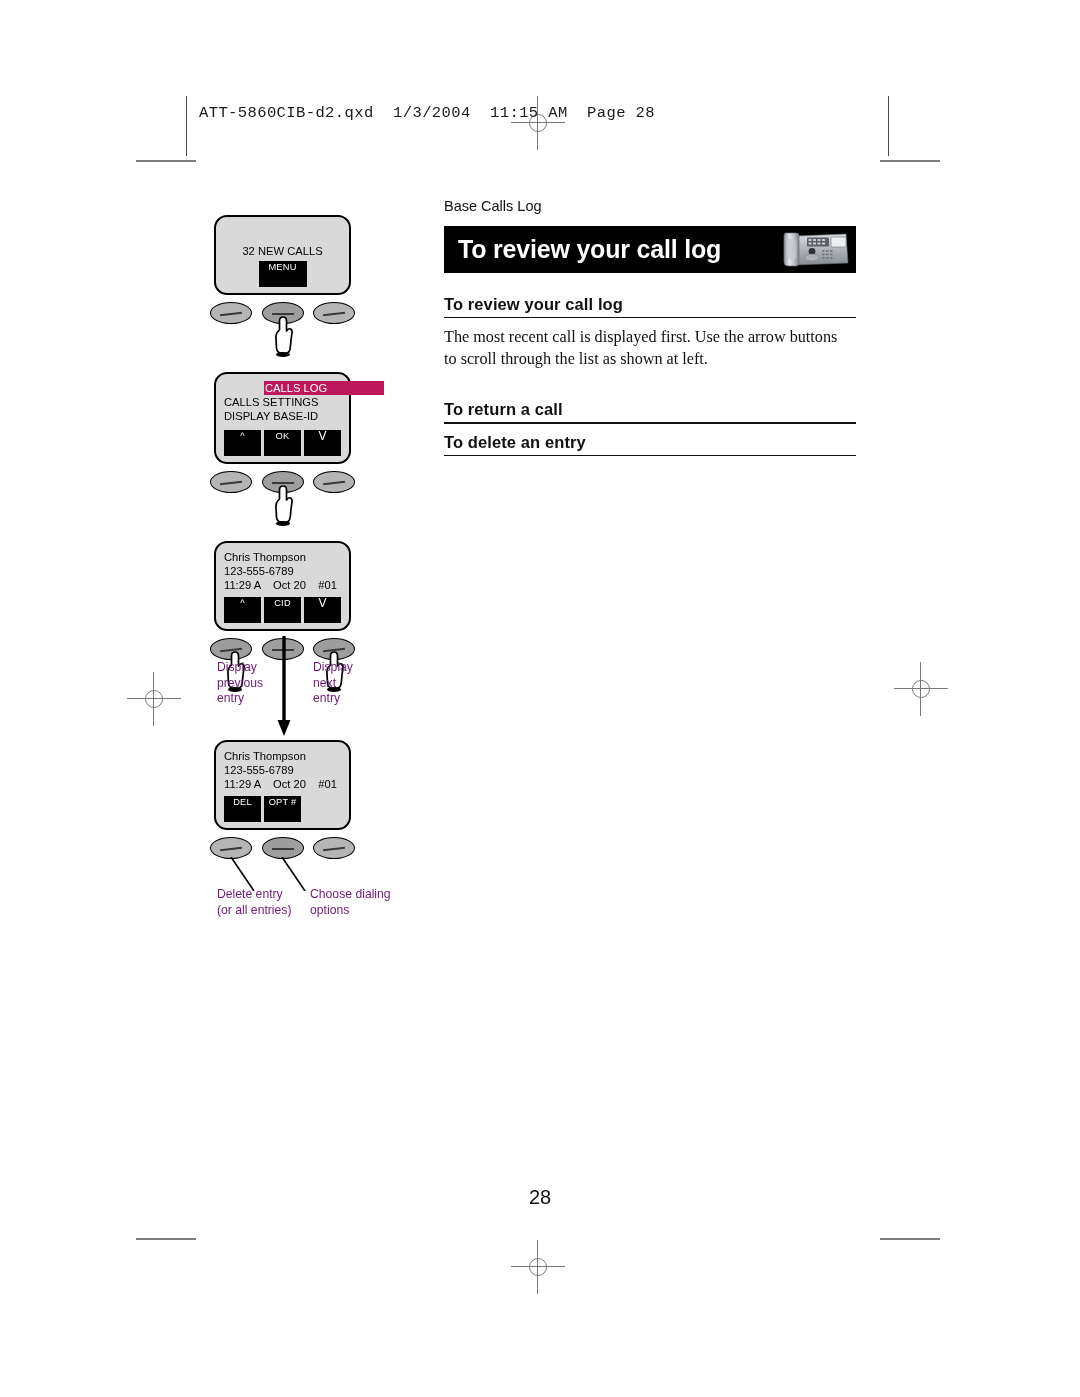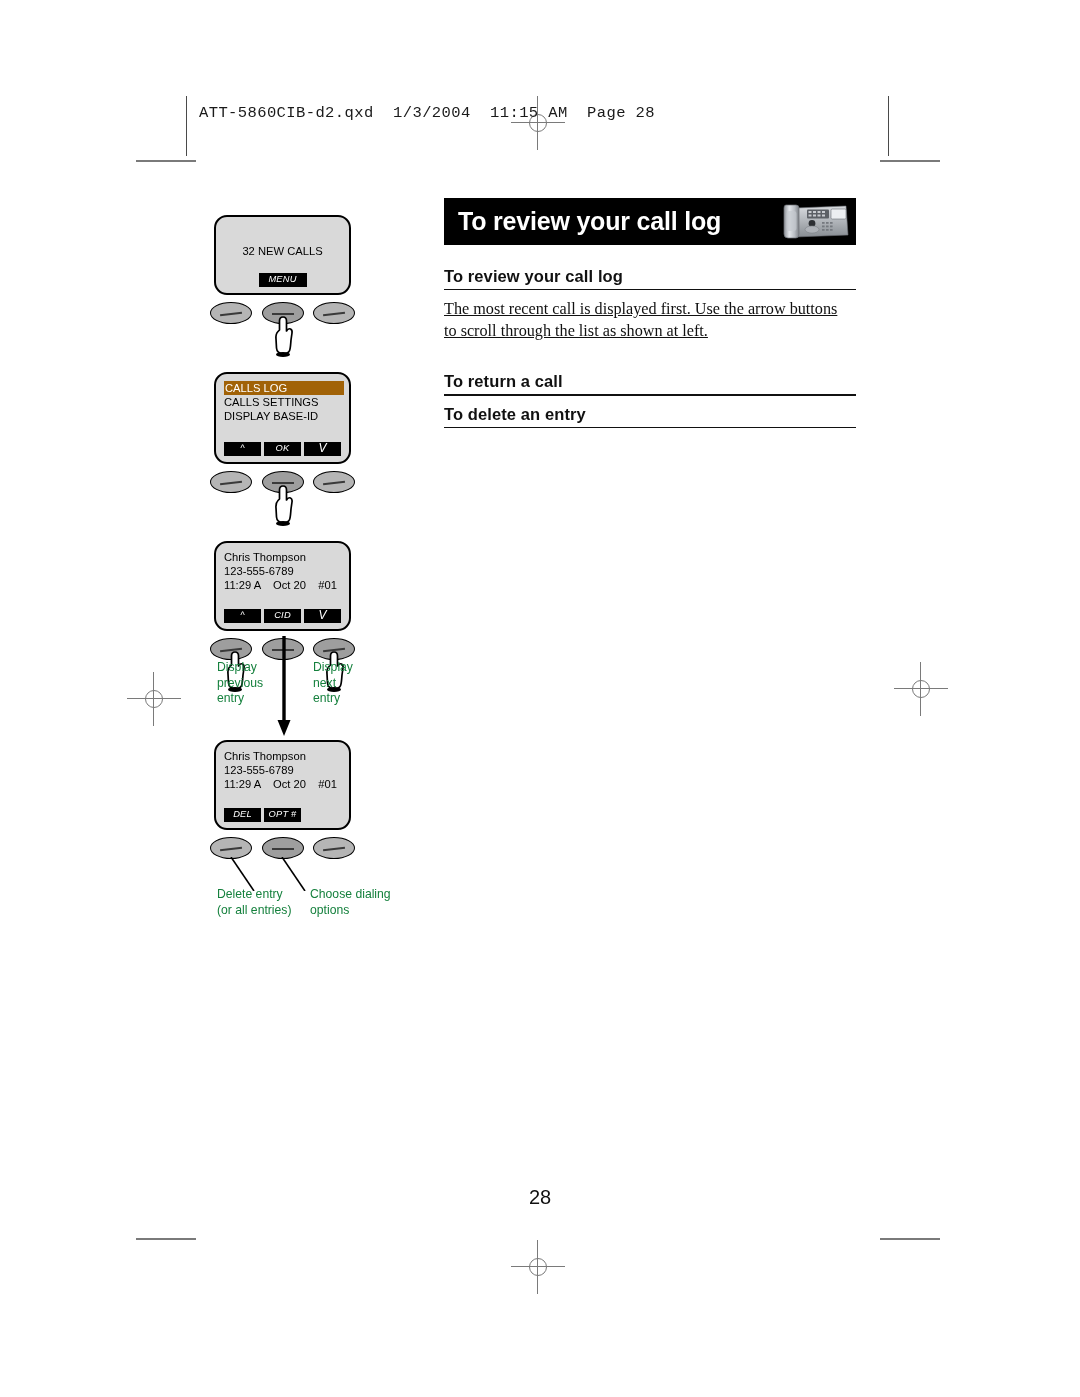--- a/index.html
+++ b/index.html
@@ -90,21 +90,20 @@
     letter-spacing: 0.1px;
   }
   .rule { height: 1.4px; background: #111; width: 100%; margin-bottom: 9px; }
   p.body {
     margin: 0 12px 30px 0;
     font-size: 16.2px;
     line-height: 1.33;
     color: #111;
     font-family: "Liberation Serif", serif;
     font-weight: normal;
-    text-decoration: underline;
   }
   p.body b { font-family: "Liberation Sans", sans-serif; font-size: 14.6px; font-weight: bold; letter-spacing: 0.2px;}
 
   
   .illus { position: absolute; left: 214px; top: 215px; width: 220px; }
 
   .lcd {
     position: relative;
     width: 137px;
     background: #d9d9d9;
@@ -113,27 +112,26 @@
     padding: 7px 8px 6px 8px;
   }
   .lcd .line {
     font-size: 11.2px;
     color: #000;
     line-height: 1.26;
     white-space: pre;
     font-family: "Liberation Sans", sans-serif;
   }
   .lcd .center { text-align: center; }
-  .lcd .hl { background: #a16207; color: #fff; display: inline-block; padding: 0 1px; }
+  .lcd .hl { background: #be185d; color: #fff; display: inline-block; padding: 0 1px; margin-left: 40px; }
   .softrow {
     display: flex;
     margin-top: 6px;
-    height: 14px;
+    height: 26px;
     gap: 3px;
-    font-style: italic;
   }
   .softkey {
     background: #000;
     color: #fff;
     font-size: 9.3px;
     line-height: 13px;
     text-align: center;
     flex: 1;
     font-family: "Liberation Sans", sans-serif;
     letter-spacing: 0.2px;
@@ -169,21 +167,21 @@
   .obtn.r { left: 99px; }
   .obtn.r::after { transform: rotate(-7deg); }
   .obtn.dark { background: #9e9e9e; }
 
   .hand { position: absolute; width: 30px; height: 42px; }
 
   .caption {
     position: absolute;
     font-size: 12.2px;
     line-height: 1.28;
-    color: #15803d;
+    color: #701a75;
     font-family: "Liberation Sans", sans-serif;
   }
 
   .divline { position: absolute; width: 1.4px; background: #111; }
 
   .arrow-down { position: absolute; }
 
   .pagenum {
     position: absolute;
     left: 0; right: 0;
@@ -223,20 +221,21 @@
     <span class="ring"></span>
 </div>
 
 <div class="header-rule"></div>
 <div class="header-rule-r"></div>
 
 <div class="doc-header">ATT-5860CIB-d2.qxd  1/3/2004  11:15 AM  Page 28</div>
 
 <div class="content">
 
+  <div class="kicker">Base Calls Log</div>
 
   <div class="titlebar">
     <h1>To review your call log</h1>
     <span class="phone-thumb">
       <svg viewBox="0 0 72 41" width="72" height="41" aria-hidden="true">
         <defs>
           <linearGradient id="g1" x1="0" y1="0" x2="1" y2="0">
             <stop offset="0" stop-color="#8d9197"></stop>
               <stop offset="0.35" stop-color="#e3e6ea"></stop>
             <stop offset="0.7" stop-color="#b9bdc3"></stop>

